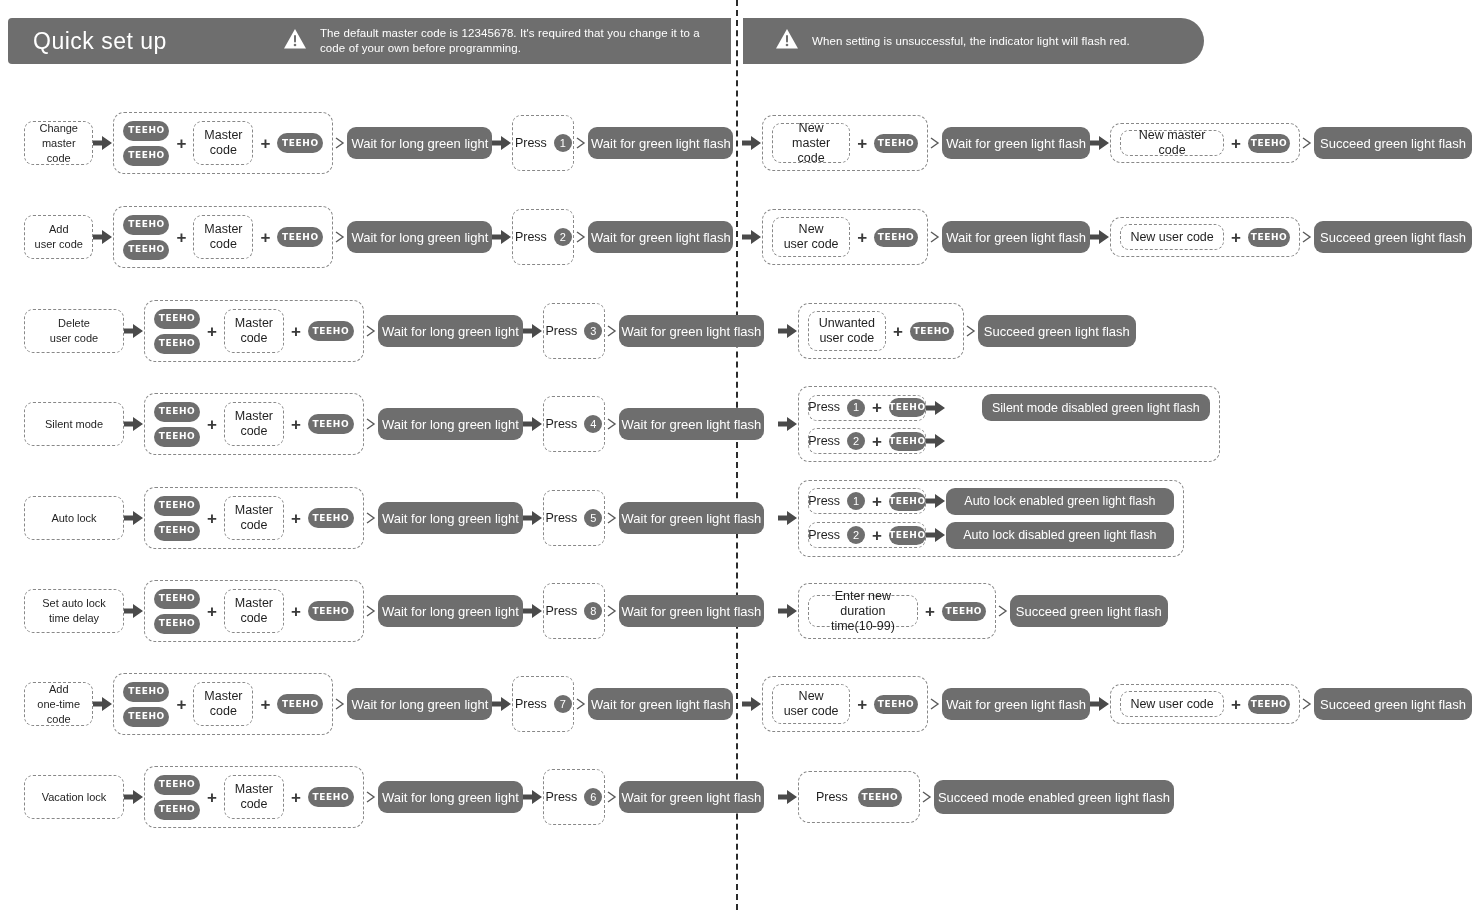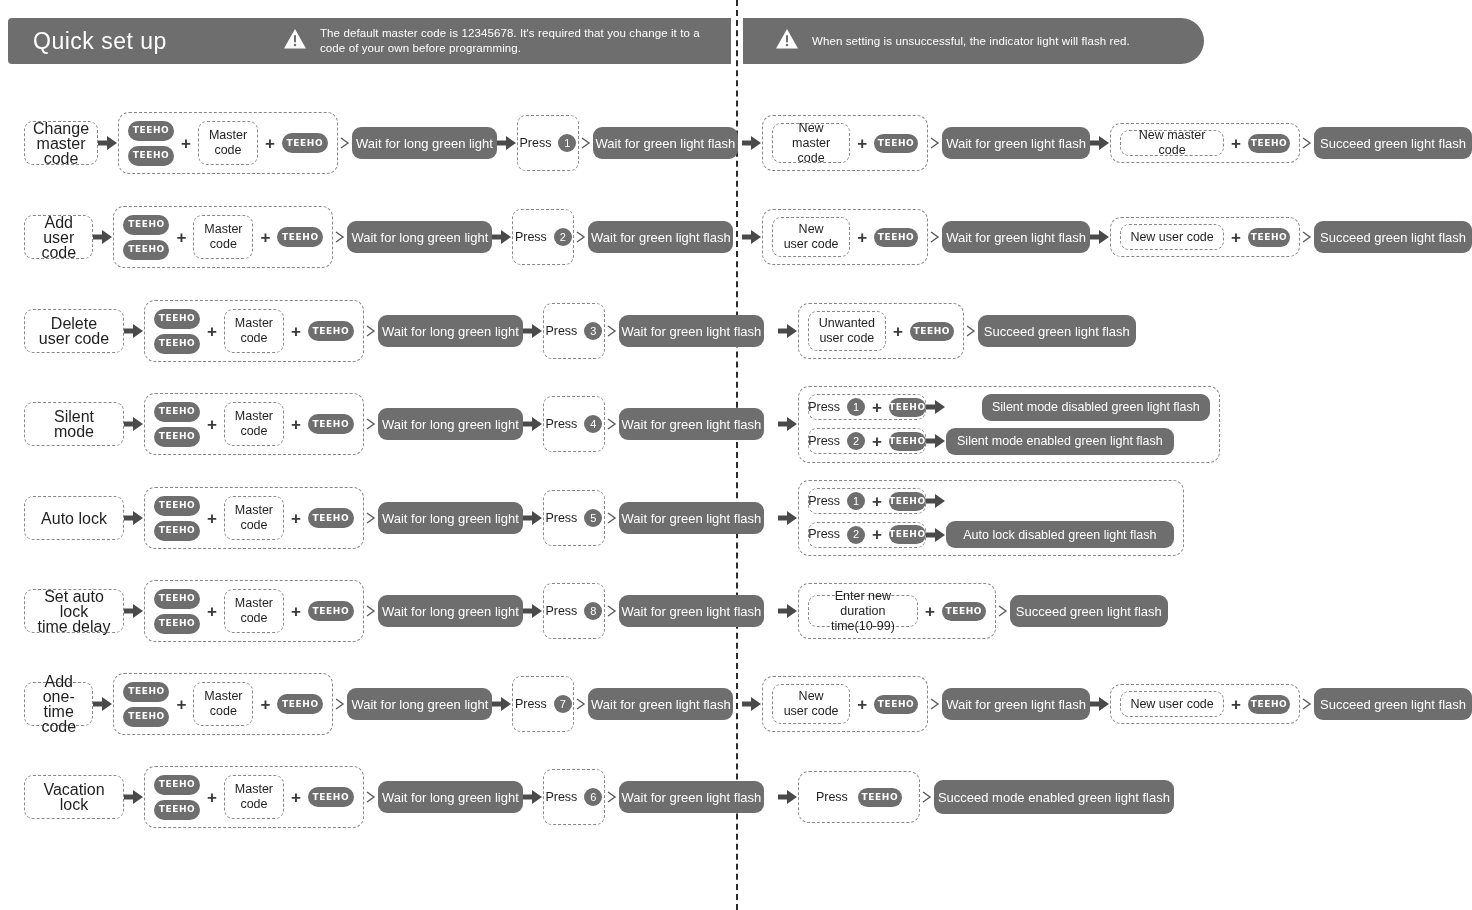--- a/index.html
+++ b/index.html
@@ -152,21 +152,21 @@
     display: flex; align-items: center; justify-content: center;
   }
   
   .chev {
     flex: none;
     width: 14px; height: 14px;
     display: flex; align-items: center; justify-content: center;
     color: #5a5a5a;
   }
 
-  .label-box { font-size: 16px; }
+  .label-box { font-size: 11px; }
 
   .press-lbl {
     font-size: 12.5px;
     color: #1f1f1f;
     display: flex;
     align-items: center;
   }
 
   
   .branch-outer {
@@ -472,21 +472,20 @@
             <span class="dbox" style="width:118px;height:26px;">
               <span class="press-lbl">Press<span class="numc">2</span></span>
               <span class="plus">+</span>
               <span class="teeho t3">TEEHO</span>
             </span>
             <span class="arrow">
               <svg width="20" height="16" viewBox="0 0 20 16">
                 <path d="M0 5.5 H9 V1 L19 8 L9 15 V10.5 H0 Z" fill="#4a4a4a"></path>
               </svg>
             </span>
-            <span class="gbox" style="height:27px;width:228px;font-size:12.5px;">Silent mode enabled green light flash</span>
           </span>
         </span>
       </div>
       <div class="row" style="top: 482px; height: 72px;">
         <span class="dbox label-box" style="width:100px;height:44px;margin-left:24px;">Auto lock</span>
         <span class="arrow">
           <svg width="20" height="16" viewBox="0 0 20 16">
             <path d="M0 5.5 H9 V1 L19 8 L9 15 V10.5 H0 Z" fill="#4a4a4a"></path>
           </svg>
         </span>
@@ -531,20 +530,21 @@
             <span class="dbox" style="width:118px;height:26px;">
               <span class="press-lbl">Press<span class="numc">1</span></span>
               <span class="plus">+</span>
               <span class="teeho t3">TEEHO</span>
             </span>
             <span class="arrow">
               <svg width="20" height="16" viewBox="0 0 20 16">
                 <path d="M0 5.5 H9 V1 L19 8 L9 15 V10.5 H0 Z" fill="#4a4a4a"></path>
               </svg>
             </span>
+            <span class="gbox" style="height:27px;width:228px;font-size:12.5px;">Auto lock enabled green light flash</span>
           </span>
           <span class="branch-line">
             <span class="dbox" style="width:118px;height:26px;">
               <span class="press-lbl">Press<span class="numc">2</span></span>
               <span class="plus">+</span>
               <span class="teeho t3">TEEHO</span>
             </span>
             <span class="arrow">
               <svg width="20" height="16" viewBox="0 0 20 16">
                 <path d="M0 5.5 H9 V1 L19 8 L9 15 V10.5 H0 Z" fill="#4a4a4a"></path>

